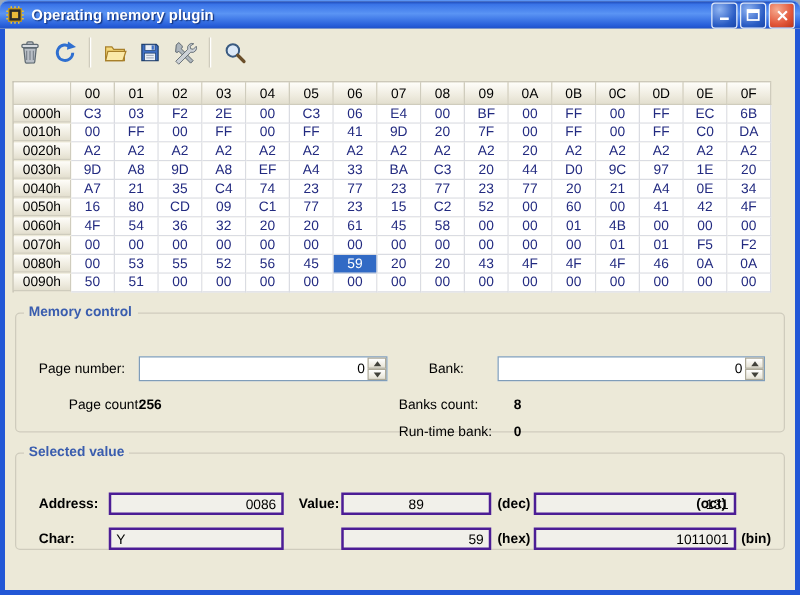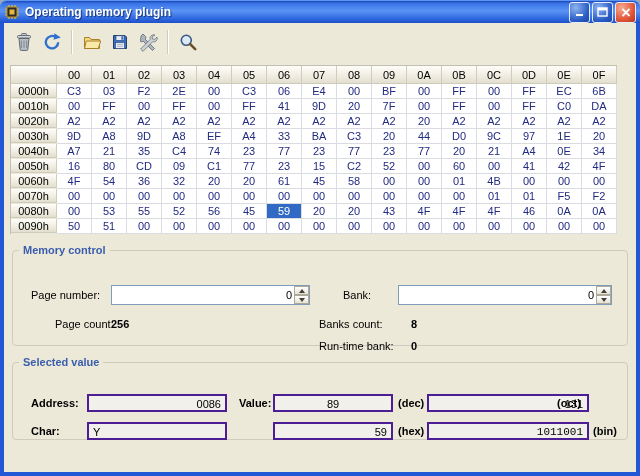--- a/index.html
+++ b/index.html
@@ -393,18 +393,18 @@
       <span class="field" style="left:260px; top:26px; width:120px;text-align:center;">89</span>
       <span class="lbl b" style="left:385px; top:29px;">(dec)</span>
       <span class="field" style="left:414px; top:26px; width:162px;">131</span>
       <span class="lbl b" style="left:544px; top:29px;">(oct)</span>
 
       <span class="lbl b" style="left:18px; top:57px;">Char:</span>
       <span class="field left" style="left:74px; top:54px; width:140px;">Y</span>
 
       <span class="field" style="left:260px; top:54px; width:120px;">59</span>
       <span class="lbl b" style="left:385px; top:57px;text-align:right;">(hex)</span>
-      <span class="field" style="left:414px; top:54px; width:162px;font-family:Liberation Mono, monospace;">1011001</span>
+      <span class="field" style="left:414px; top:54px; width:162px;">1011001</span>
       <span class="lbl b" style="left:580px; top:57px;">(bin)</span>
     </fieldset>
 
   </div>
 </div>
 
 </body></html>

